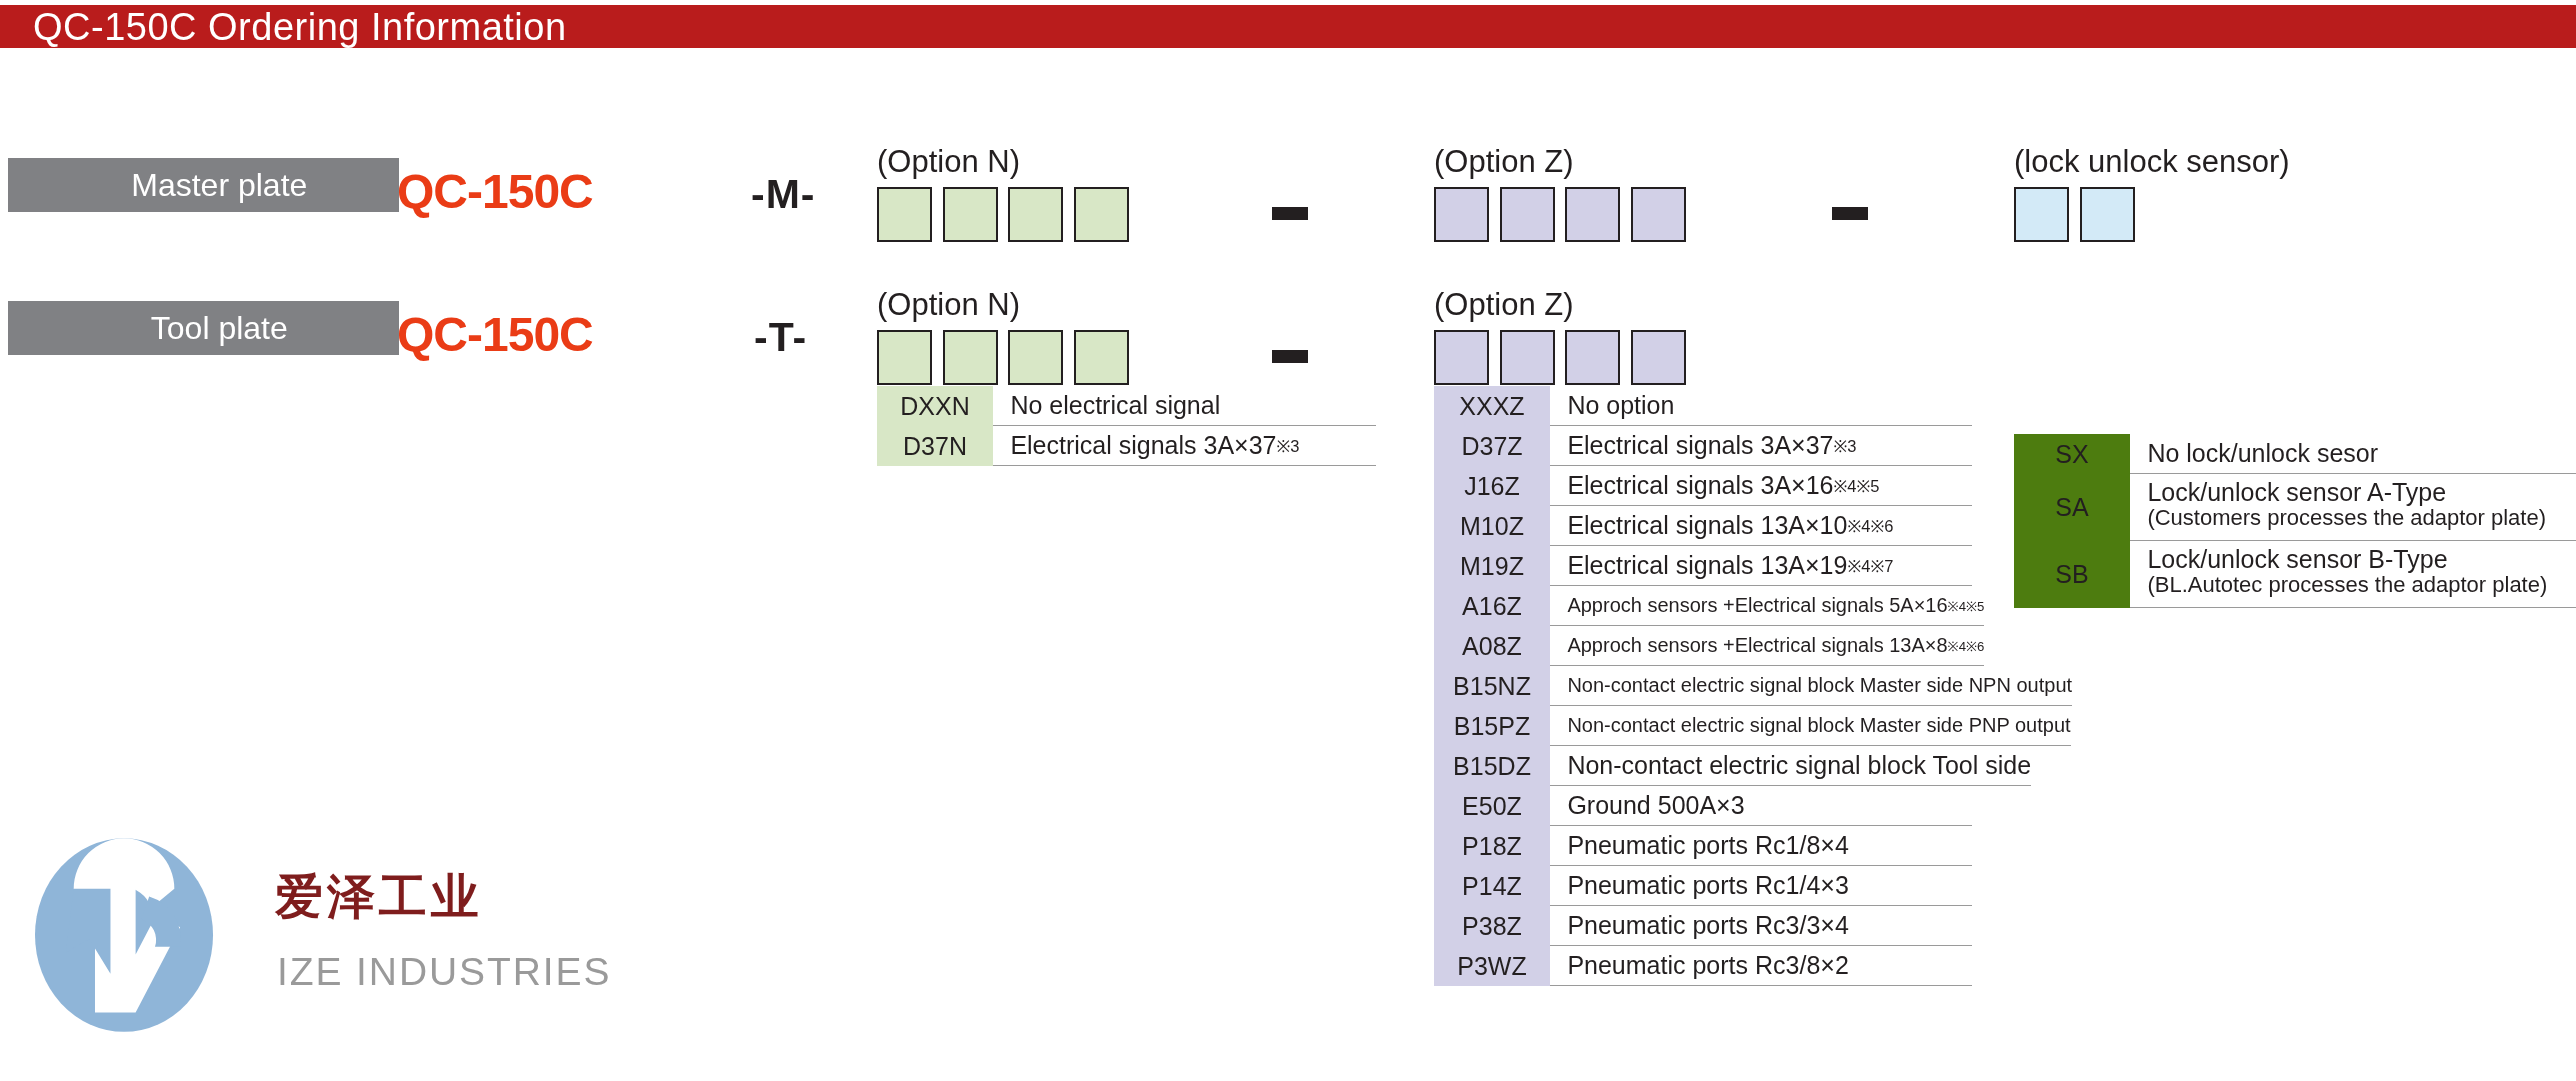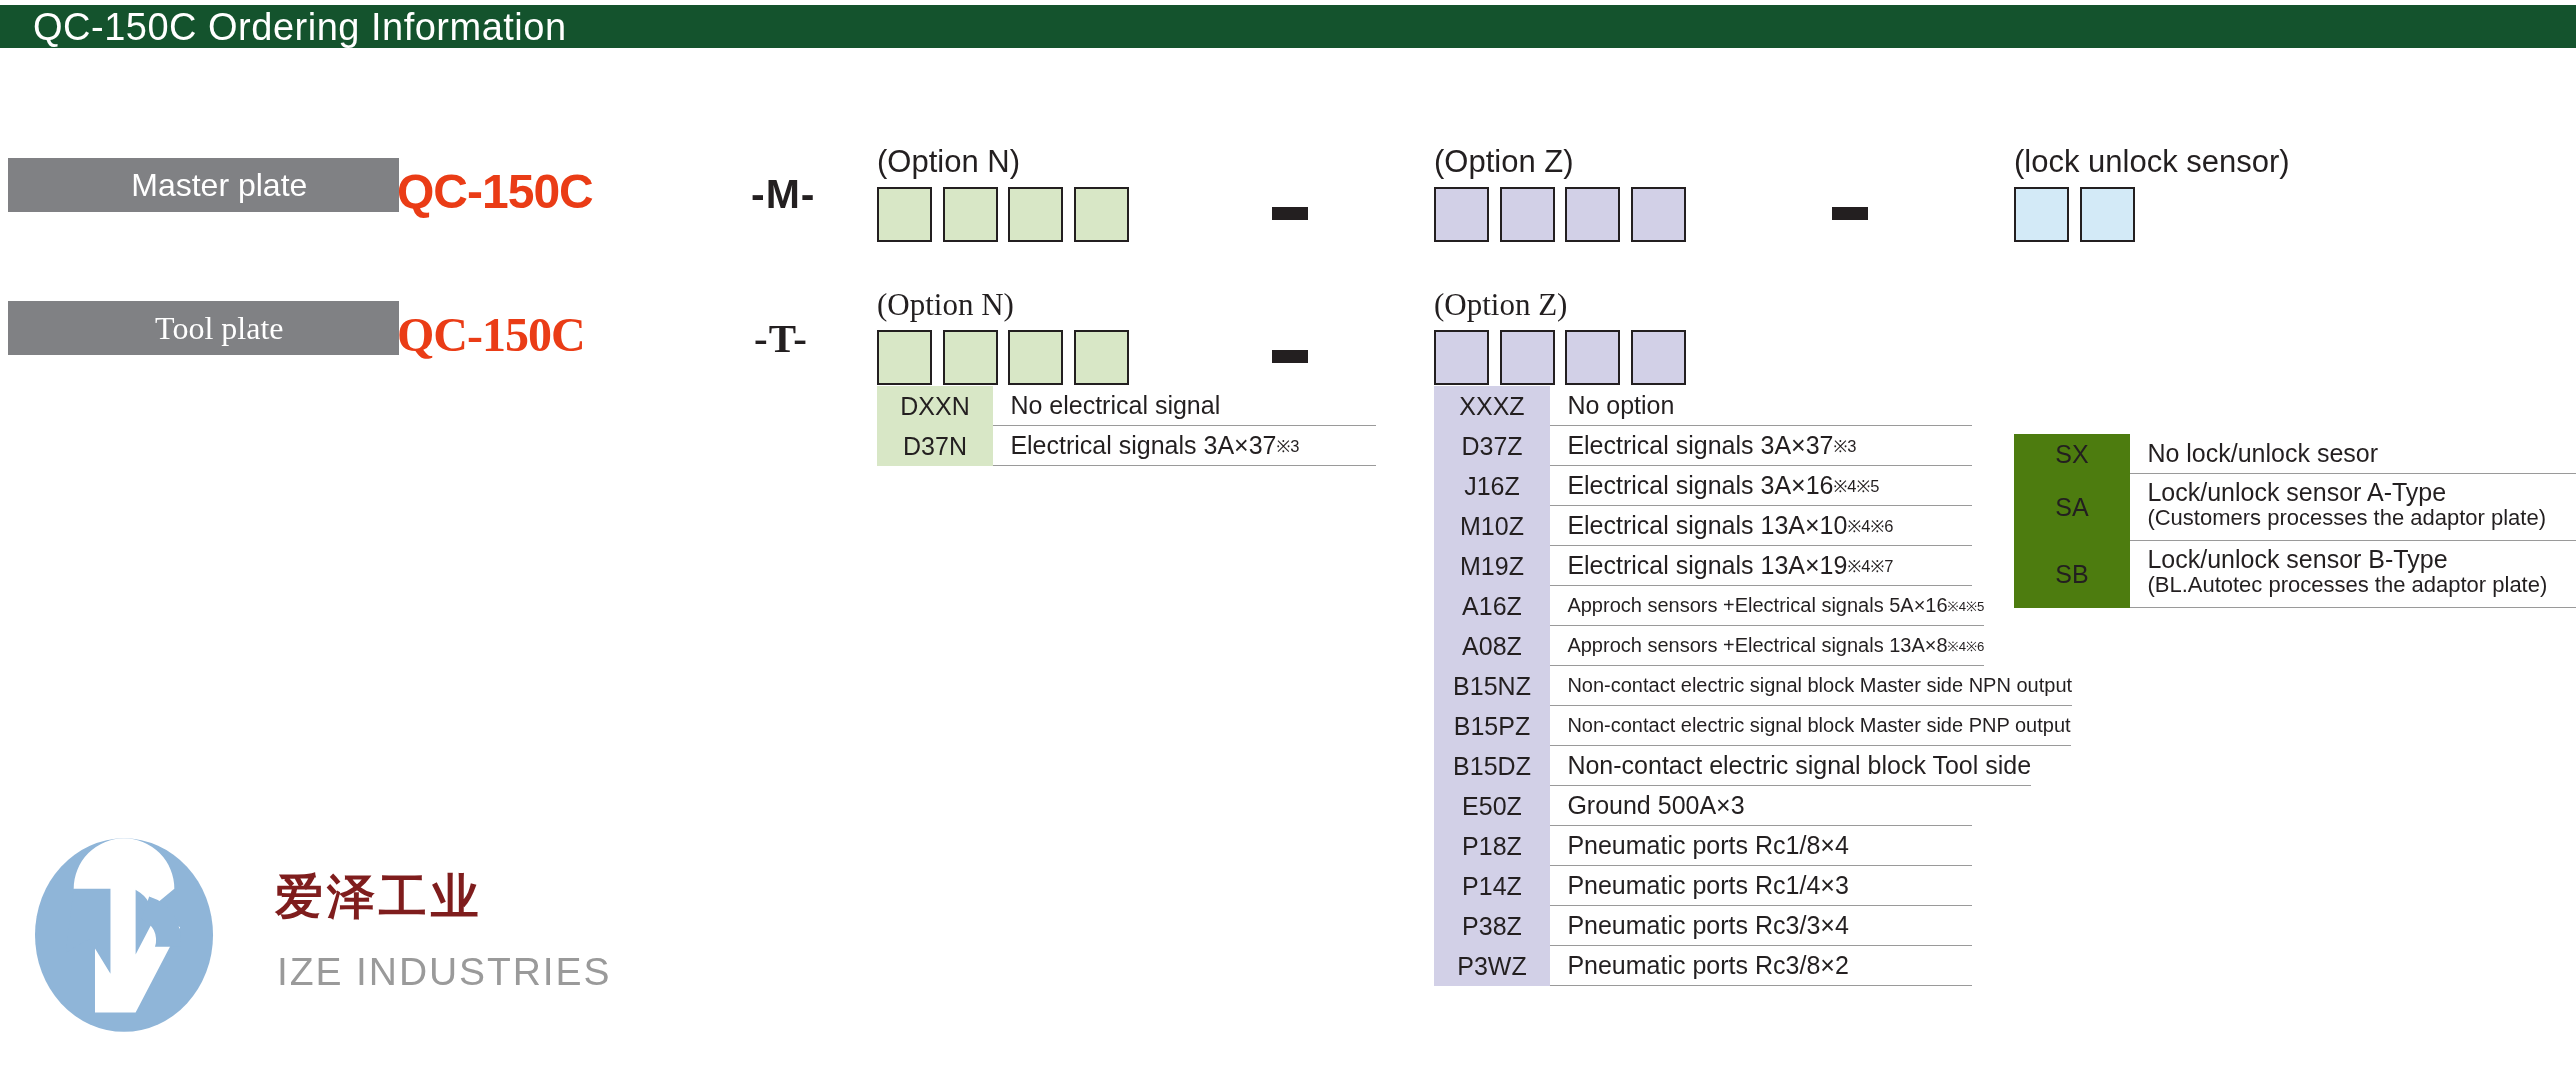--- a/index.html
+++ b/index.html
@@ -14,36 +14,36 @@
     font-family: "Liberation Sans", sans-serif;
     color: #231f20;
     overflow: hidden;
   }
 
   
   #title-bar {
     position: absolute;
     left: 0; top: 4.8px;
     width: 2576px; height: 43px;
-    background: #14532d;
+    background: #b91c1c;
   }
   #title-text {
     position: absolute;
     left: 33px; top: 1.9px;
     font-size: 38px;
     line-height: 41px;
     color: #ffffff;
     letter-spacing: 0.5px;
     white-space: nowrap;
   }
 
   
   .plate-row { position: absolute; left: 0; width: 2576px; }
   #row-master { top: 97px; height: 126px; }
-  #row-tool   { top: 240px; height: 126px; font-family: Liberation Serif, serif; }
+  #row-tool   { top: 240px; height: 126px; }
 
   .plate-tag {
     position: absolute;
     left: 7.8px;
     width: 359px; height: 54px;
     background: #808184;
     color: #ffffff;
     font-size: 32px;
     line-height: 54px;
     text-align: center;

